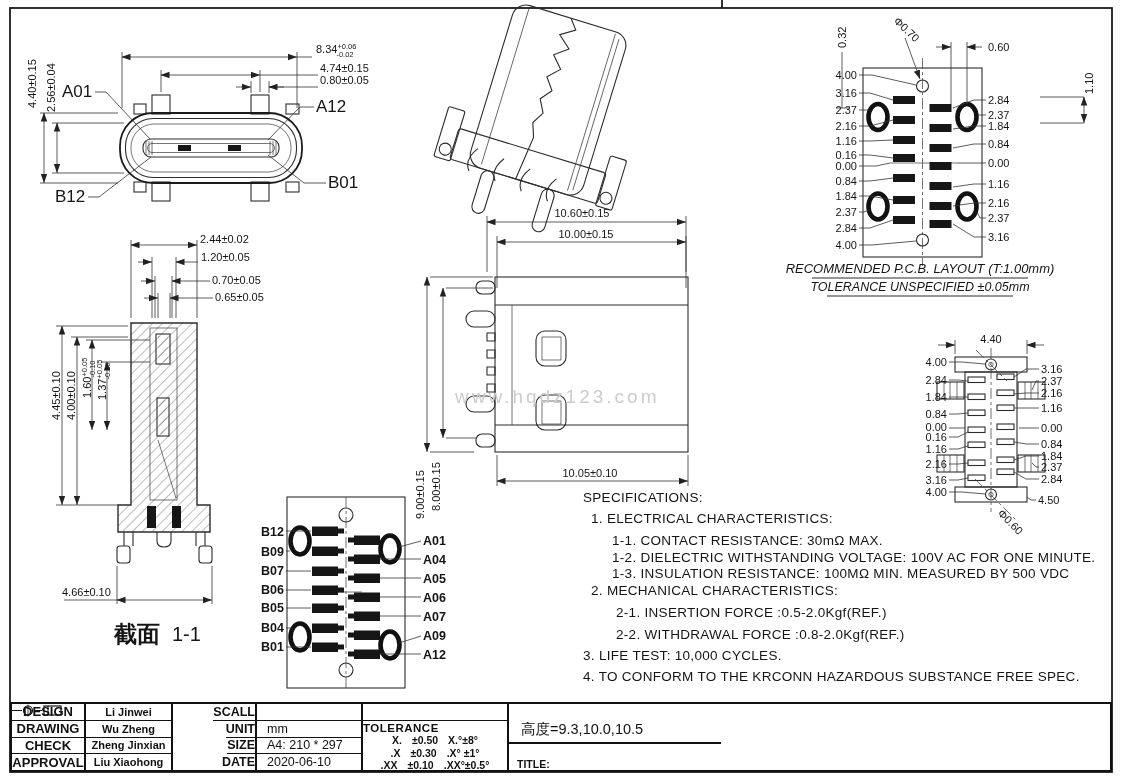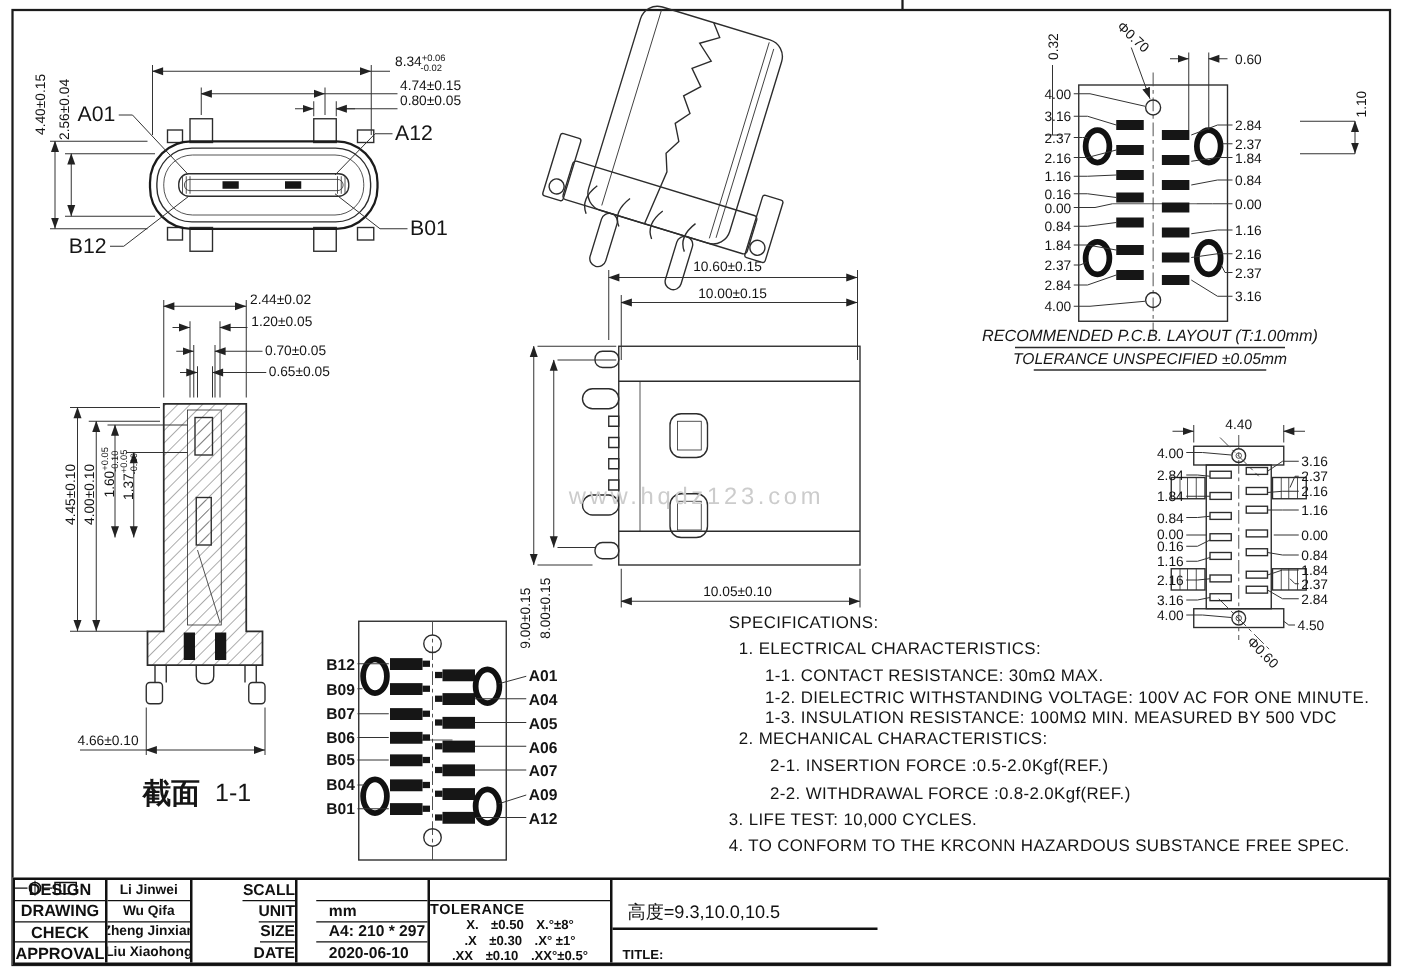--- a/index.html
+++ b/index.html
@@ -26,23 +26,23 @@
   .ov{fill:none;stroke:#111;stroke-width:4.6;}
   
   .tb{position:absolute;left:10px;top:702px;width:1102px;height:70px;display:flex;
       border:2px solid #111;box-sizing:border-box;background:#fff;color:#111;}
   .tb .col{display:flex;flex-direction:column;border-right:2px solid #111;box-sizing:border-box;}
   .tb .col:last-child{border-right:none;}
   .tb .cell{flex:1;display:flex;align-items:center;justify-content:center;
             border-bottom:1.6px solid #111;box-sizing:border-box;overflow:hidden;white-space:nowrap;}
   .tb .cell:last-child{border-bottom:none;}
   .c1{width:74px;font-weight:bold;font-size:13px;}
-  .c2{width:68px;font-weight:bold;font-size:11px;}
+  .c2{width:87px;font-weight:bold;font-size:11px;}
   .c3{width:84px;font-weight:bold;font-size:12.5px;align-items:flex-end;}
-  .c4{width:106px;font-weight:bold;font-size:12.5px;padding-left:15px;}
+  .c4{width:106px;font-weight:normal;font-size:12.5px;}
   .c4 .cell{justify-content:flex-start;padding-left:10px;}
   .c5{width:146px;}
   .c5 .sym{flex:0 0 16px;border-bottom:1.6px solid #111;display:flex;align-items:center;justify-content:center;}
   .c5 .tol{flex:1;display:flex;flex-direction:column;align-items:flex-start;padding-top:1px;}
   .tolhead{font-weight:bold;font-size:11.5px;letter-spacing:.5px;}
   .tolrow{display:flex;width:100%;justify-content:center;gap:10px;font-weight:bold;font-size:10.5px;line-height:12.5px;}
   .c6{width:212px;}
   .c6 .hcell{flex:1;display:flex;align-items:center;padding-left:12px;font-size:14.5px;
              border-bottom:2px solid #111;box-sizing:border-box;margin-top:12px;}
   .c6 .tcell{flex:1;display:flex;flex-direction:column;justify-content:flex-end;padding-left:8px;}
@@ -422,21 +422,21 @@
 
 <div class="tb">
   <div class="col c1">
     <div class="cell">DESIGN</div>
     <div class="cell">DRAWING</div>
     <div class="cell">CHECK</div>
     <div class="cell">APPROVAL</div>
   </div>
   <div class="col c2">
     <div class="cell">Li Jinwei</div>
-    <div class="cell">Wu Qifa</div>
+    <div class="cell">Wu Zheng</div>
     <div class="cell">Zheng Jinxian</div>
     <div class="cell">Liu Xiaohong</div>
   </div>
   <div class="col c3">
     <div class="cell">SCALL</div>
     <div class="cell">UNIT</div>
     <div class="cell">SIZE</div>
     <div class="cell">DATE</div>
   </div>
   <div class="col c4">

